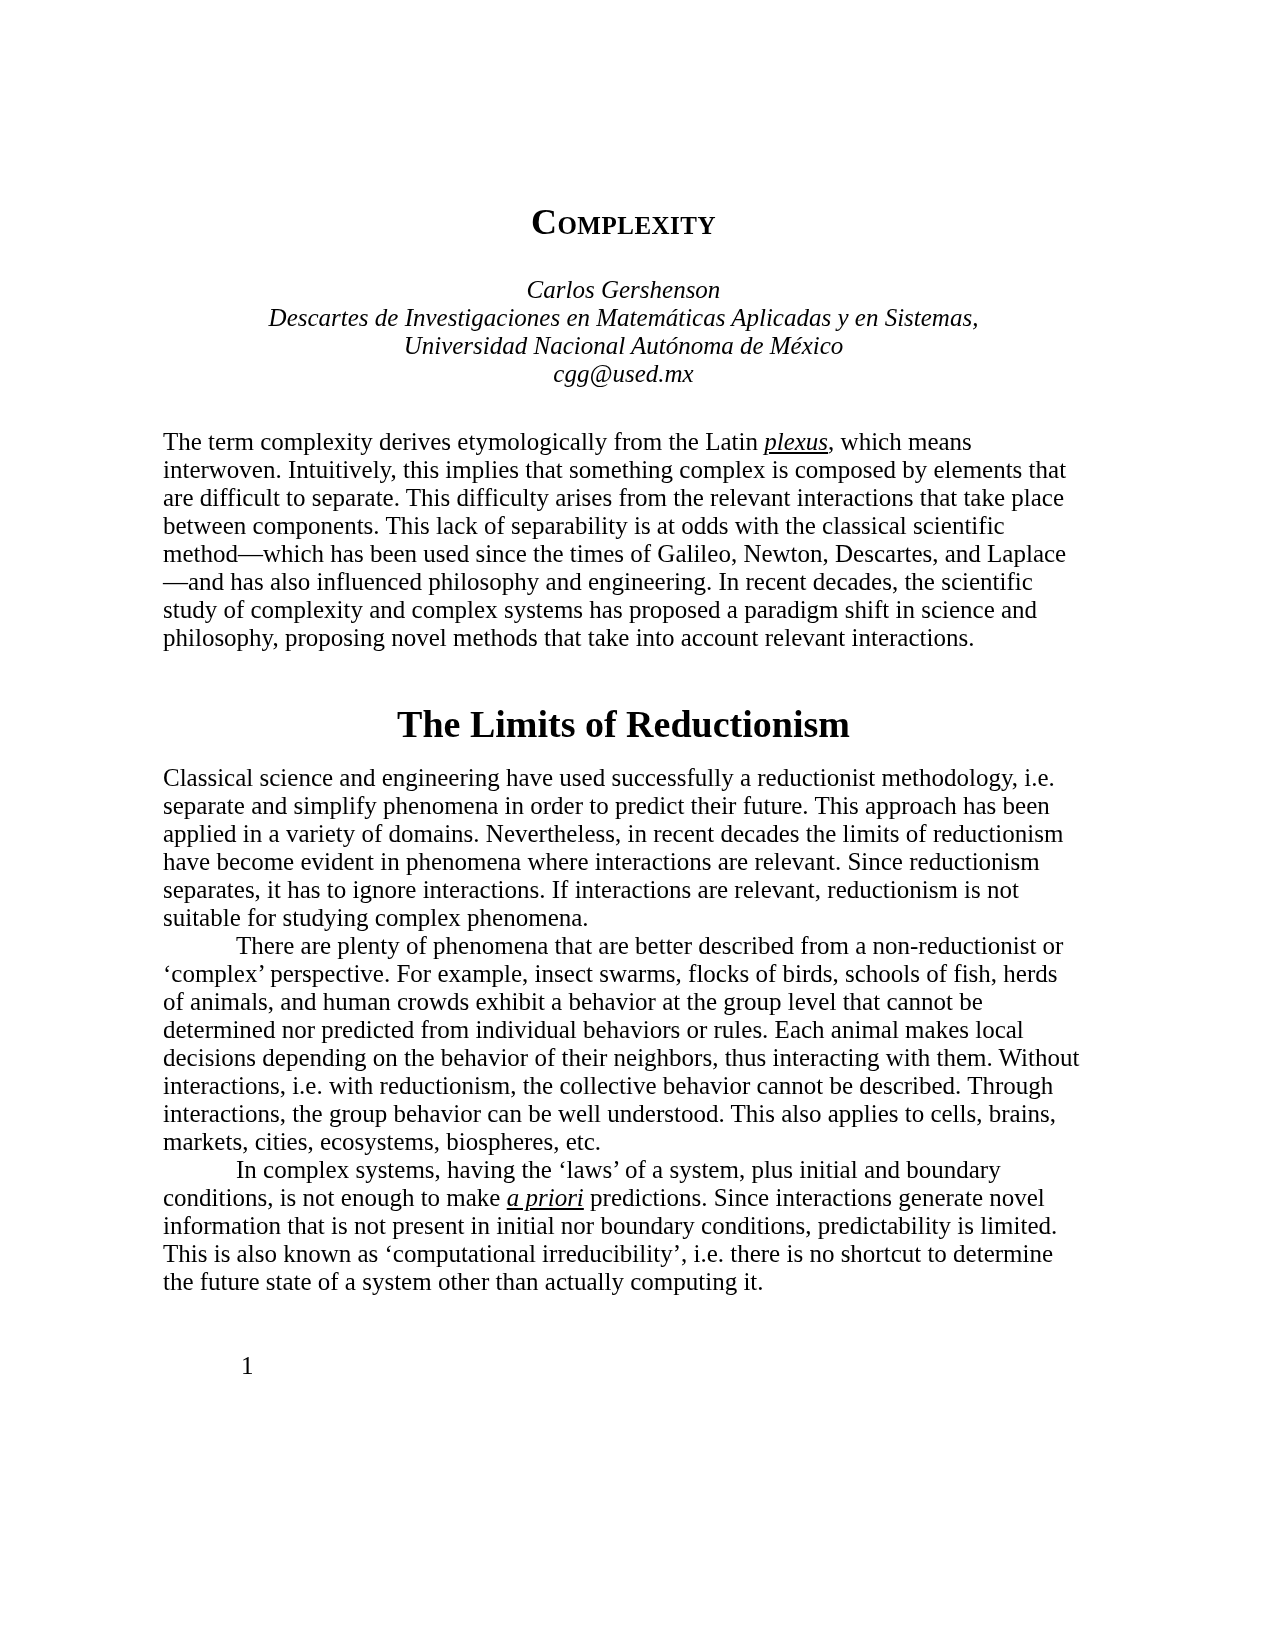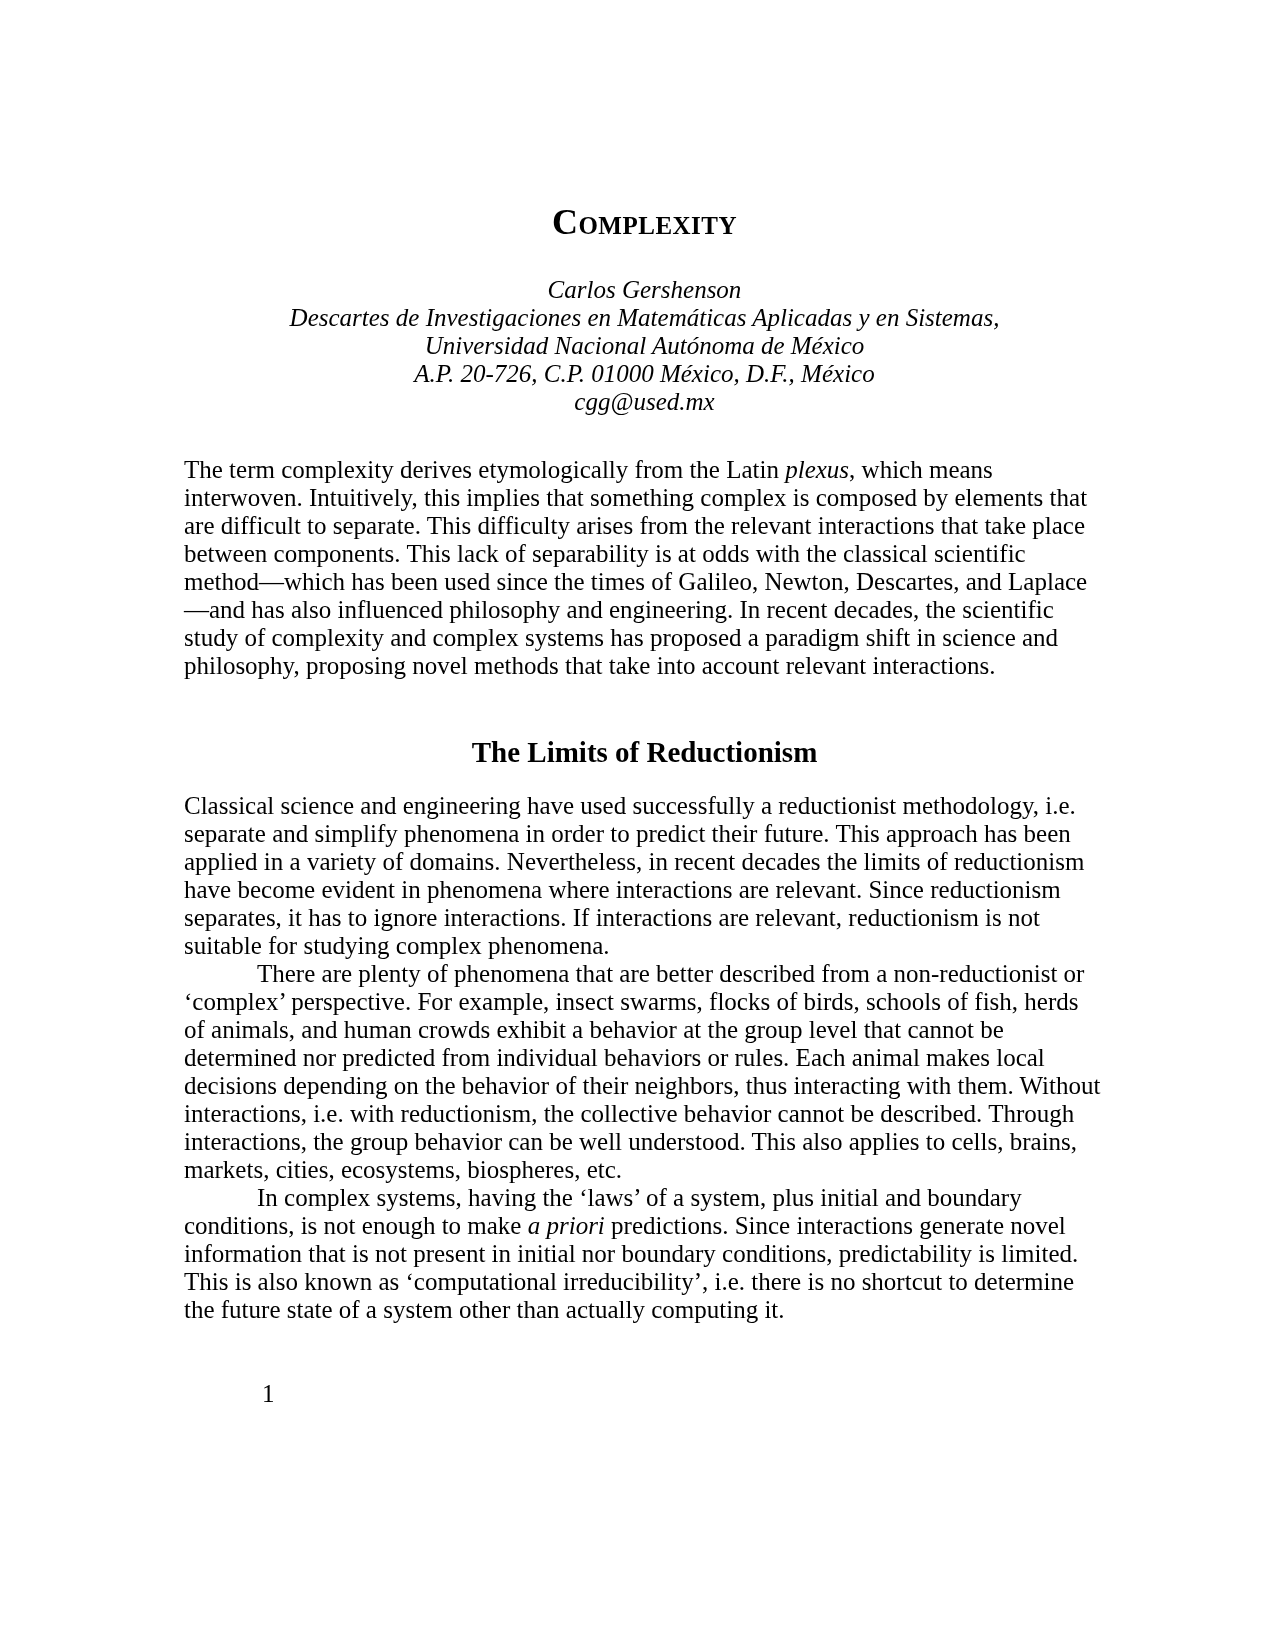--- a/index.html
+++ b/index.html
@@ -7,21 +7,21 @@
     position: relative;
     width: 1275px;
     height: 1650px;
     background: #ffffff;
     color: #000000;
     font-family: "Liberation Serif", "DejaVu Serif", serif;
     overflow: hidden;
   }
   .content {
     position: absolute;
-    left: 184px;
+    left: 163px;
     top: 200px;
     width: 921px;
     font-size: 25px;
     line-height: 28px;
     text-align: left;
   }
   .title {
     margin: 0;
     text-align: center;
     font-weight: bold;
@@ -35,43 +35,42 @@
     text-align: center;
     font-style: italic;
   }
   .author-line { margin: 0; }
   .para { margin: 0; }
   .para-intro { margin-top: 40px; }
   .section-heading {
     margin: 52px 0 20px 0;
     text-align: center;
     font-weight: bold;
-    font-size: 29px;
+    font-size: 38px;
     line-height: 40px;
   }
   .indent { text-indent: 73px; }
   .page-number {
     margin-top: 56px;
     padding-left: 78px;
   }
-  em { font-style: italic; }
+  em { font-style: italic; text-decoration: underline; }
 </style>
 </head>
 <body>
 
 <div class="page">
   <div class="content">
 
     <h1 class="title">Complexity</h1>
 
     <div class="authors">
       <div class="author-line">Carlos Gershenson</div>
       <div class="author-line">Descartes de Investigaciones en Matemáticas Aplicadas y en Sistemas,</div>
       <div class="author-line">Universidad Nacional Autónoma de México</div>
-      <div class="author-line">A.P. 20-726, C.P. 01000 México, D.F., México</div>
       <div class="author-line">cgg@used.mx</div>
     </div>
 
     <p class="para para-intro"><span>The term complexity derives etymologically from the Latin </span><em>plexus</em><span>, which means interwoven. Intuitively, this implies that something complex is composed by elements that are difficult to separate. This difficulty arises from the relevant interactions that take place between components. This lack of separability is at odds with the classical scientific method—which has been used since the times of Galileo, Newton, Descartes, and Laplace—and has also influenced philosophy and engineering. In recent decades, the scientific study of complexity and complex systems has proposed a paradigm shift in science and philosophy, proposing novel methods that take into account relevant interactions.</span></p>
 
     <h2 class="section-heading">The Limits of Reductionism</h2>
 
     <p class="para"><span>Classical science and engineering have used successfully a reductionist methodology, i.e. separate and simplify phenomena in order to predict their future. This approach has been applied in a variety of domains. Nevertheless, in recent decades the limits of reductionism have become evident in phenomena where interactions are relevant. Since reductionism separates, it has to ignore interactions. If interactions are relevant, reductionism is not suitable for studying complex phenomena.</span></p>
 
     <p class="para indent"><span>There are plenty of phenomena that are better described from a non-reductionist or ‘complex’ perspective. For example, insect swarms, flocks of birds, schools of fish, herds of animals, and human crowds exhibit a behavior at the group level that cannot be determined nor predicted from individual behaviors or rules. Each animal makes local decisions depending on the behavior of their neighbors, thus interacting with them. Without interactions, i.e. with reductionism, the collective behavior cannot be described. Through interactions, the group behavior can be well understood. This also applies to cells, brains, markets, cities, ecosystems, biospheres, etc.</span></p>

